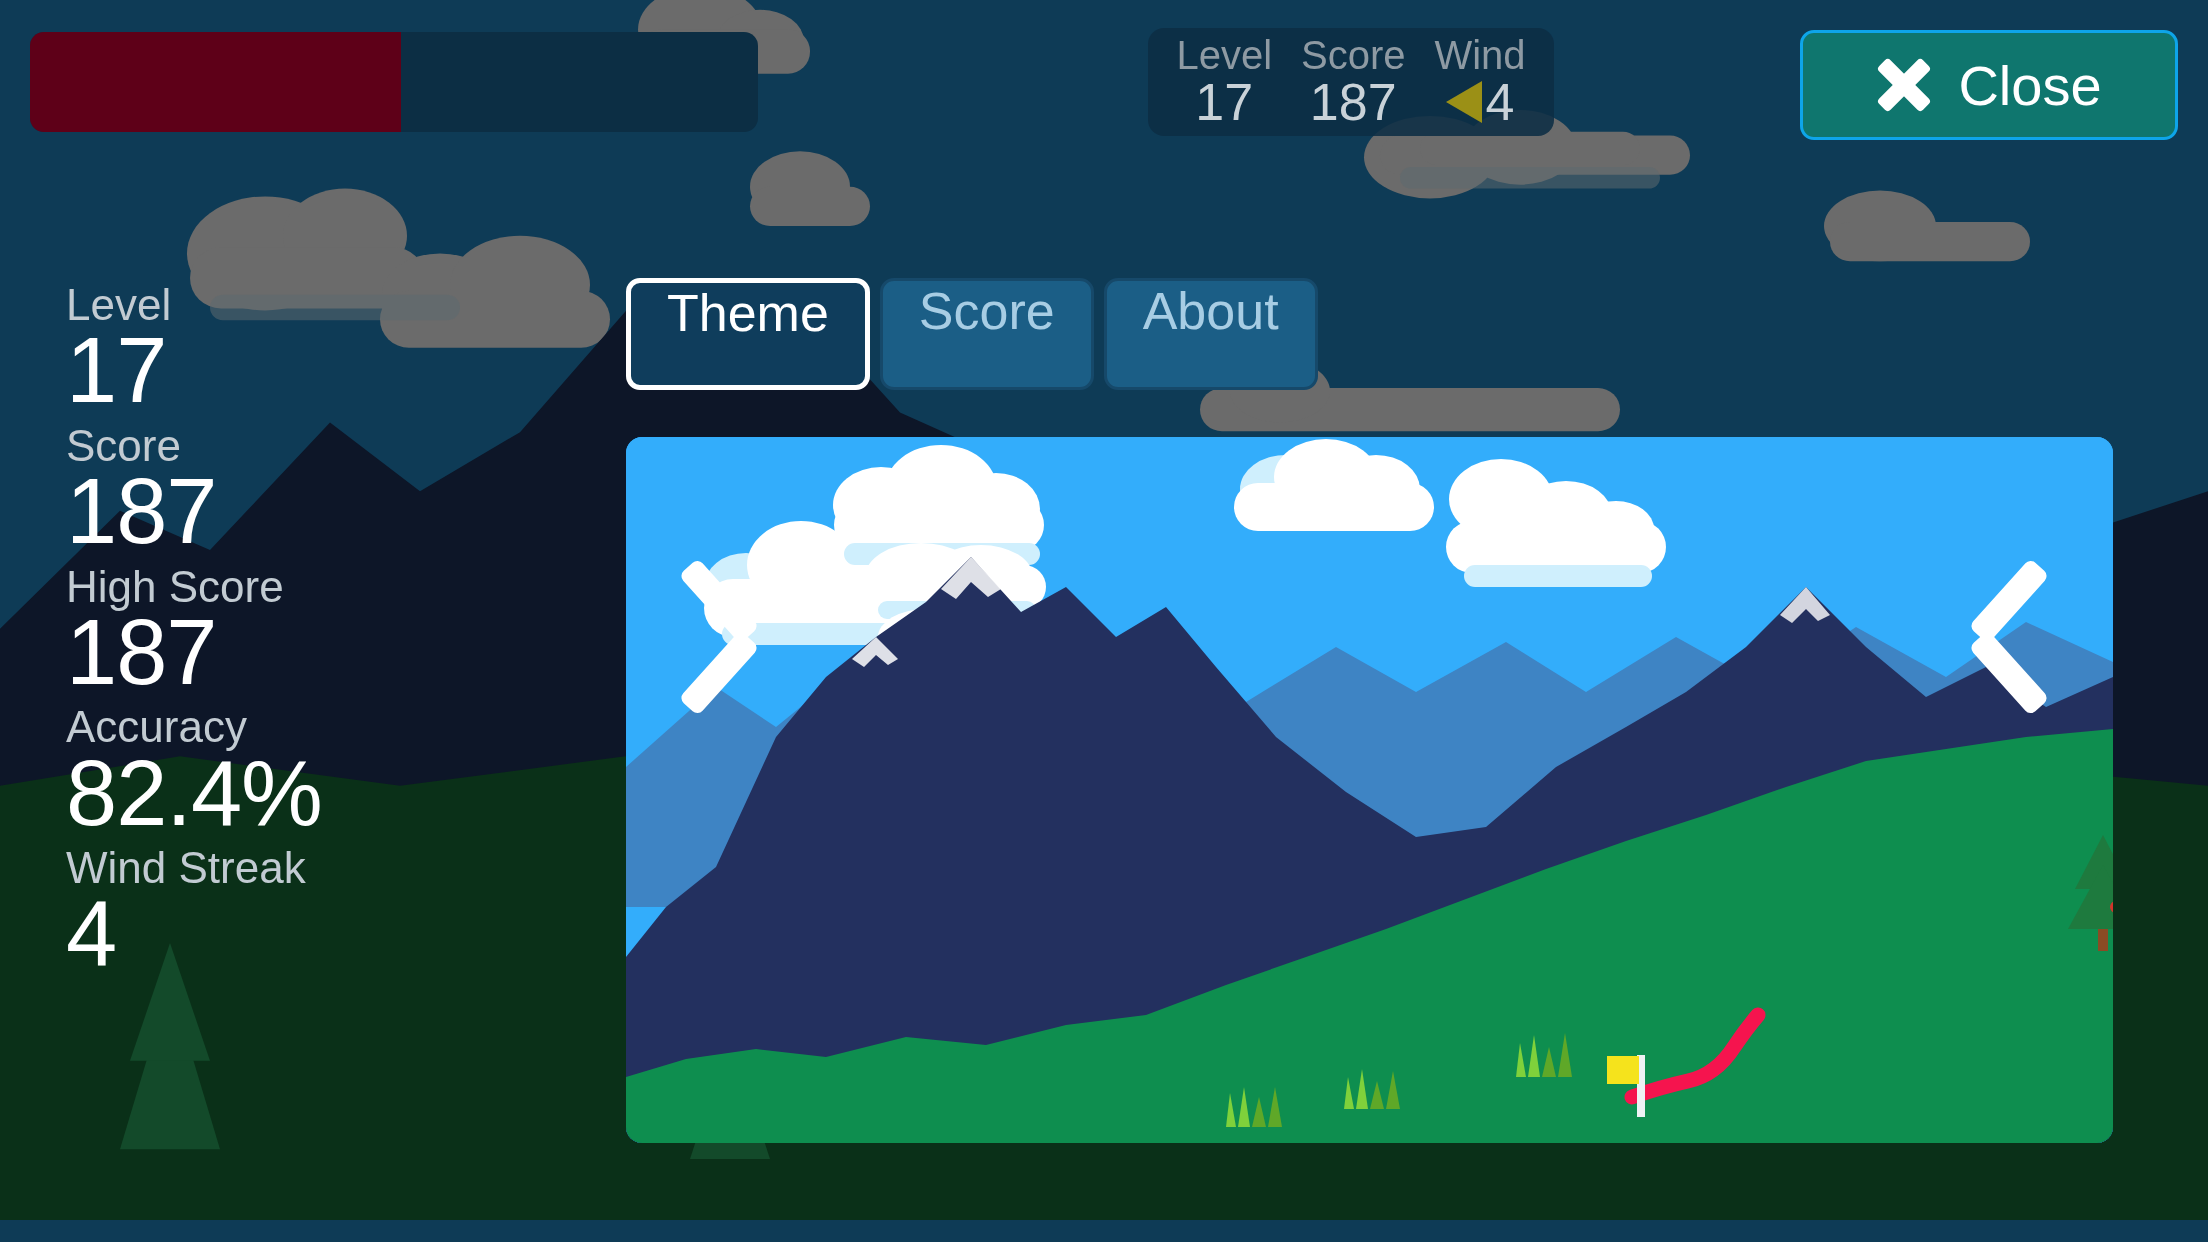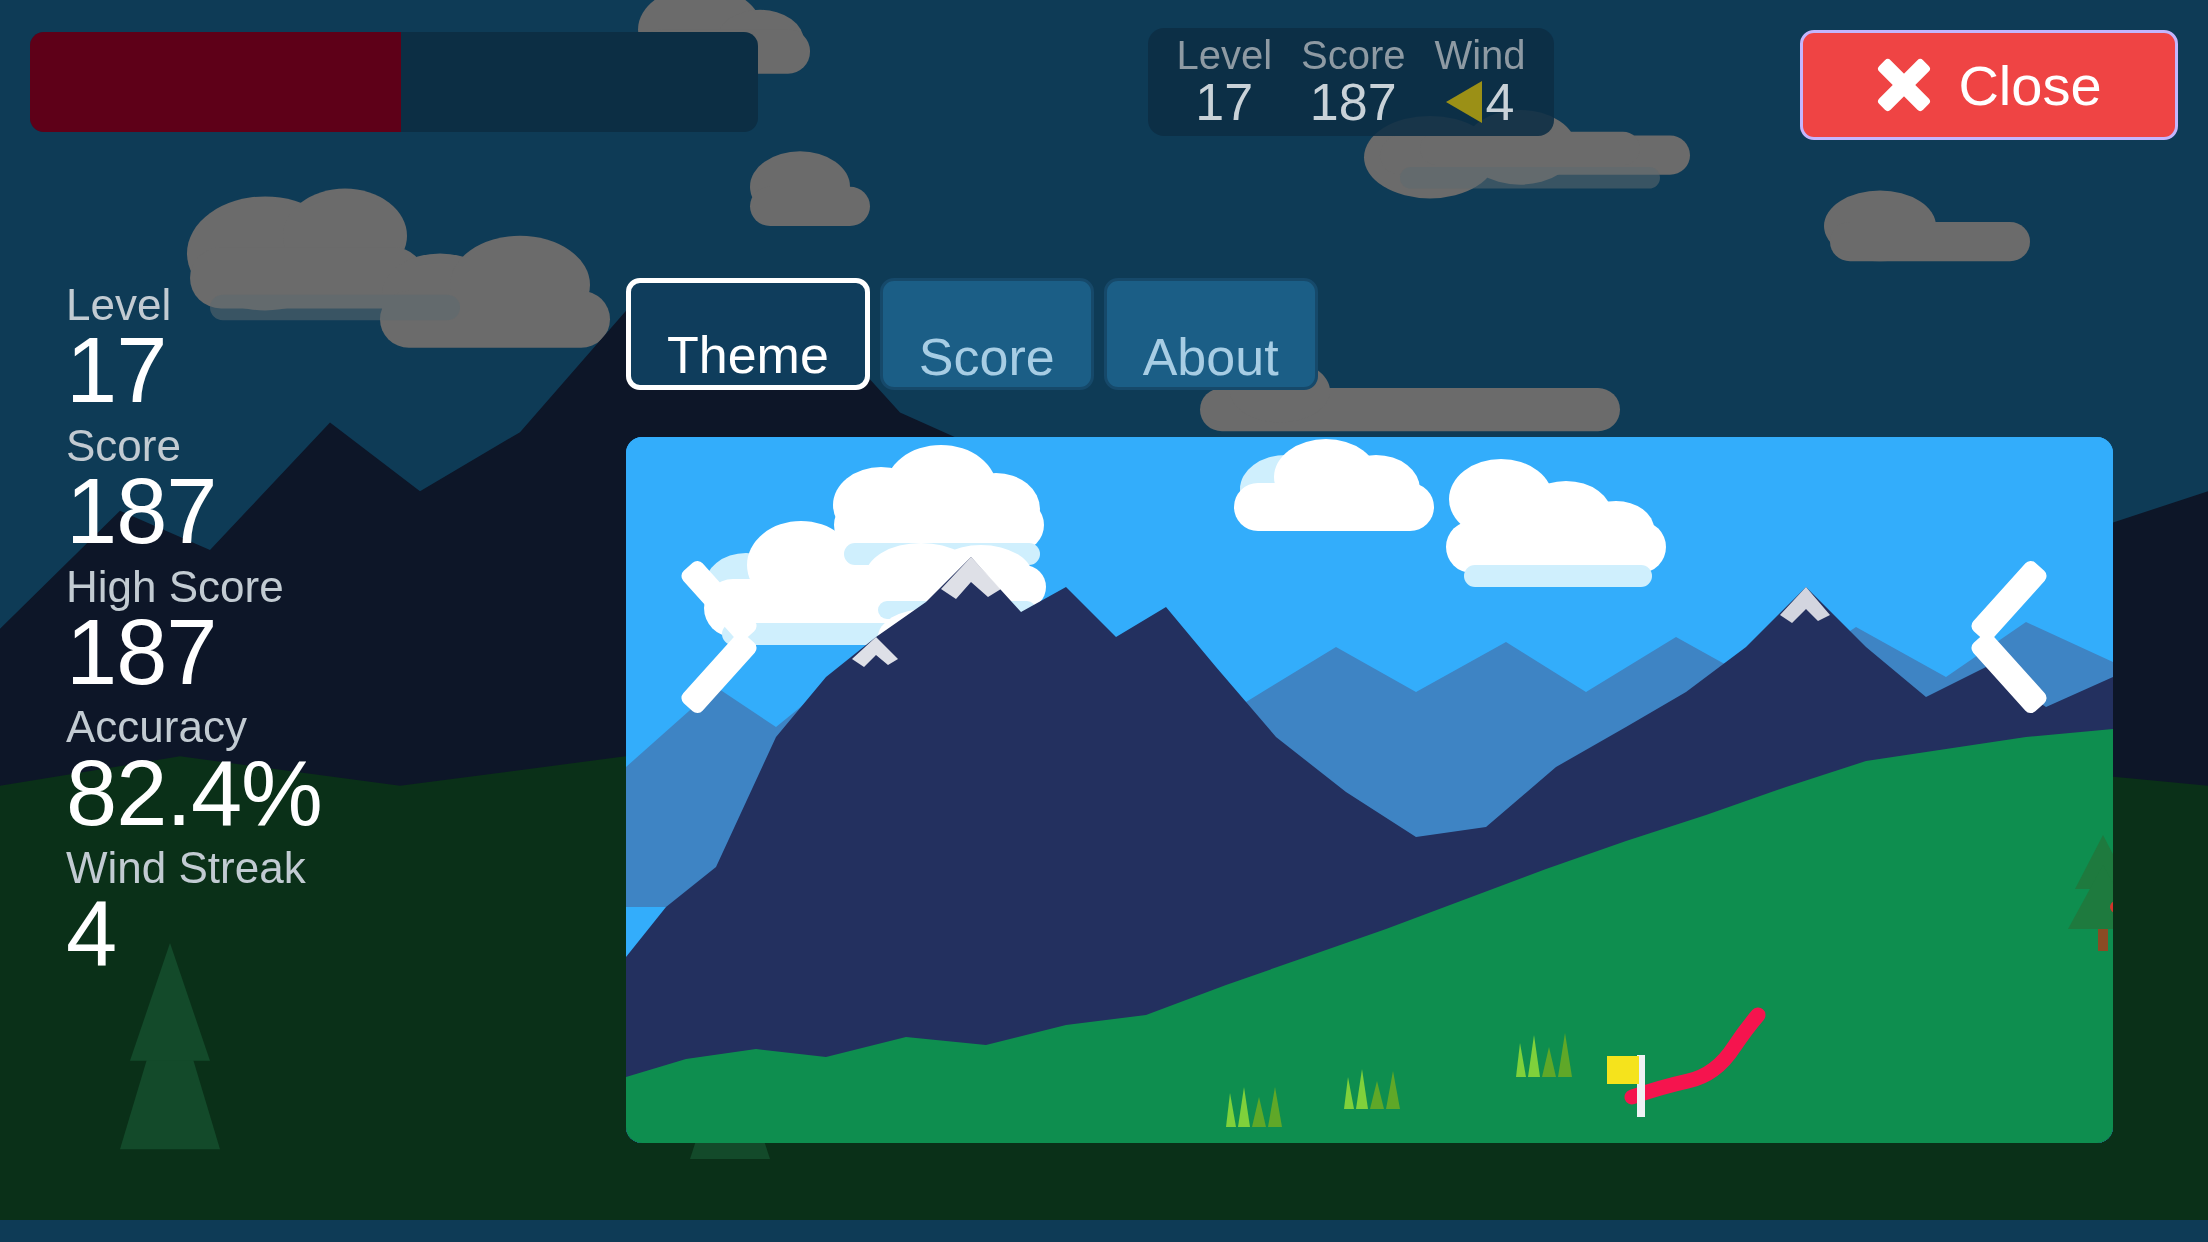--- a/index.html
+++ b/index.html
@@ -34,21 +34,21 @@
   .hud-value { font-size:52px; color:#C9D2D8; font-weight:400; display:flex; align-items:center; justify-content:center; gap:4px; }
   .wind-arrow {
     width:0; height:0; display:inline-block;
     border-top:21px solid transparent; border-bottom:21px solid transparent;
     border-right:36px solid #9B9016;
   }
 
   
   .close-btn {
     position:absolute; right:30px; top:30px; width:378px; height:110px;
-    background:#ef4444; border:3px solid #c4b5fd; border-radius:14px;
+    background:#0f766e; border:3px solid #0ea5e9; border-radius:14px;
     display:flex; align-items:center; justify-content:center; gap:26px;
     cursor:pointer;
   }
   .close-x { position:relative; width:56px; height:56px; }
   .close-x::before, .close-x::after {
     content:""; position:absolute; left:50%; top:50%; width:62px; height:16px;
     background:#FFF; border-radius:4px; transform-origin:center;
   }
   .close-x::before { transform:translate(-50%,-50%) rotate(45deg); }
   .close-x::after  { transform:translate(-50%,-50%) rotate(-45deg); }
@@ -56,21 +56,21 @@
 
   
   .stats { position:absolute; left:66px; top:272px; width:380px; }
   .stat-label { font-size:44px; color:#C2CBD2; line-height:1.05; margin-top:10px; }
   .stat-value { font-size:92px; color:#FFFFFF; line-height:0.92; font-weight:400; letter-spacing:-1px; }
 
   
   .tabs { position:absolute; left:626px; top:278px; display:flex; gap:10px; align-items:stretch; }
   .tab {
     height:112px; padding:0 36px; border-radius:14px;
-    display:flex; align-items:flex-end; justify-content:center;
+    display:flex; align-items:flex-start; justify-content:center;
     font-size:52px; color:#A7CDE4; background:#1B5E86;
     border:3px solid #16496A; cursor:pointer; white-space:nowrap;
   }
   .tab.active { background:#0F3D5C; color:#FFFFFF; border:5px solid #FFFFFF; }
 
   
   .preview {
     position:absolute; left:626px; top:437px; width:1487px; height:706px;
     border-radius:16px; overflow:hidden; background:#33ADFB;
   }

